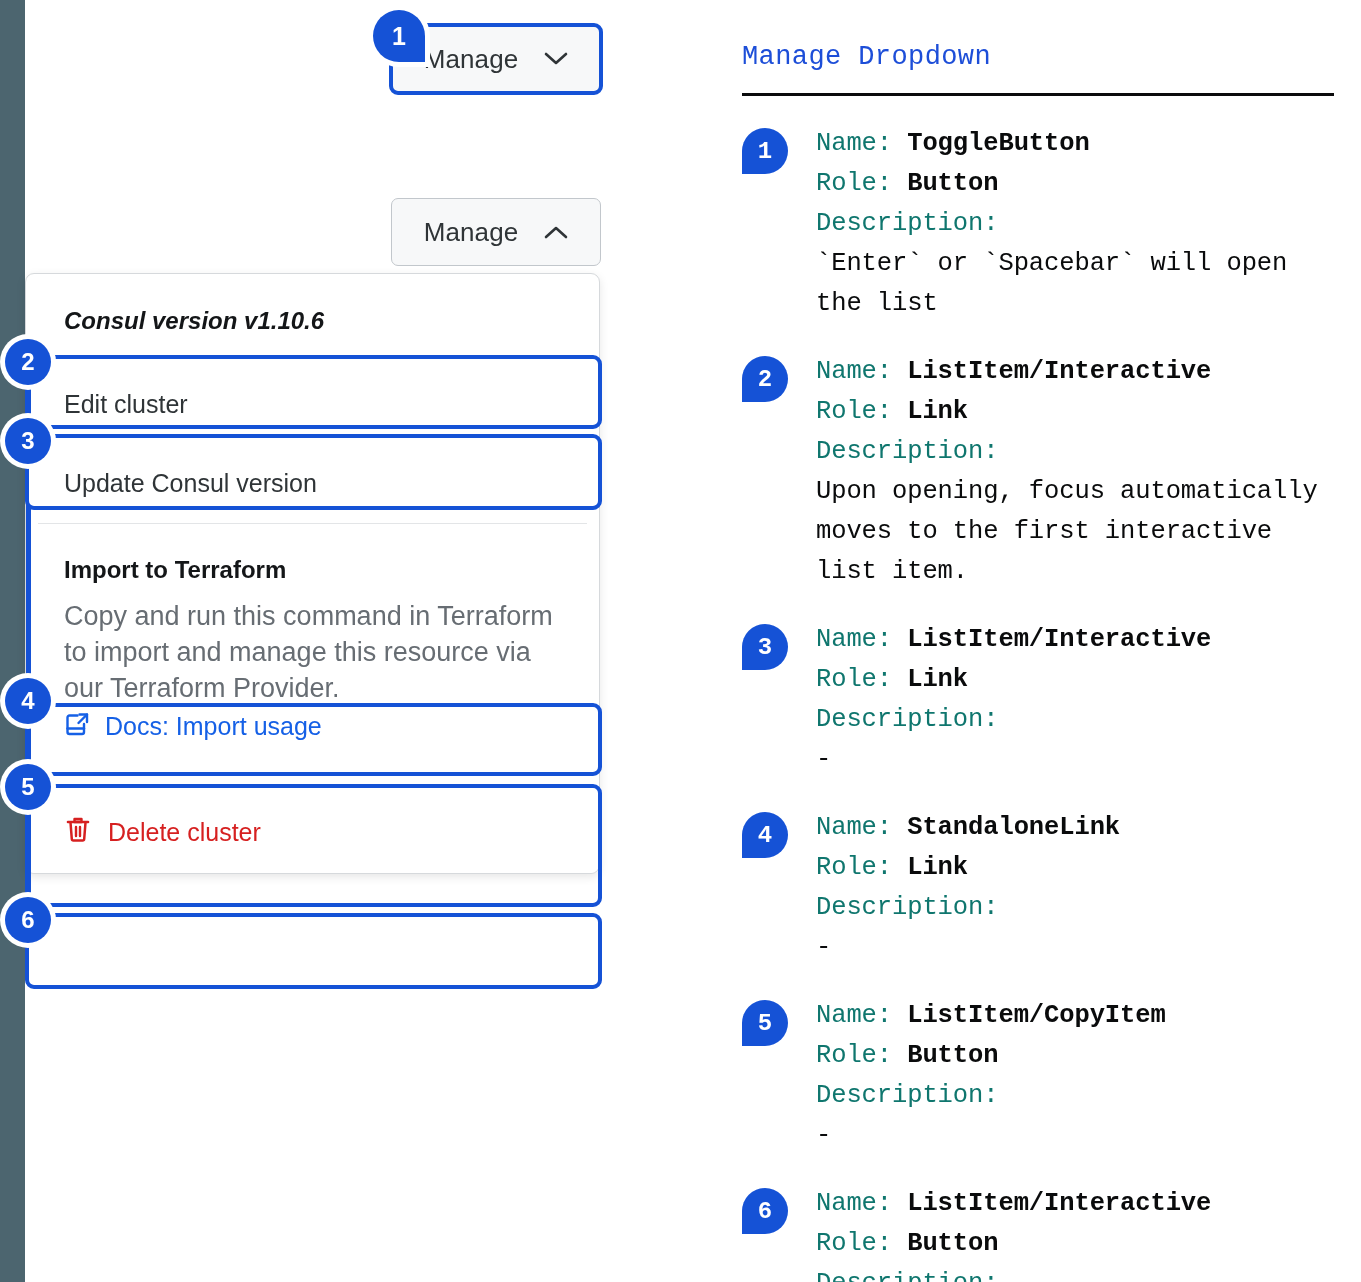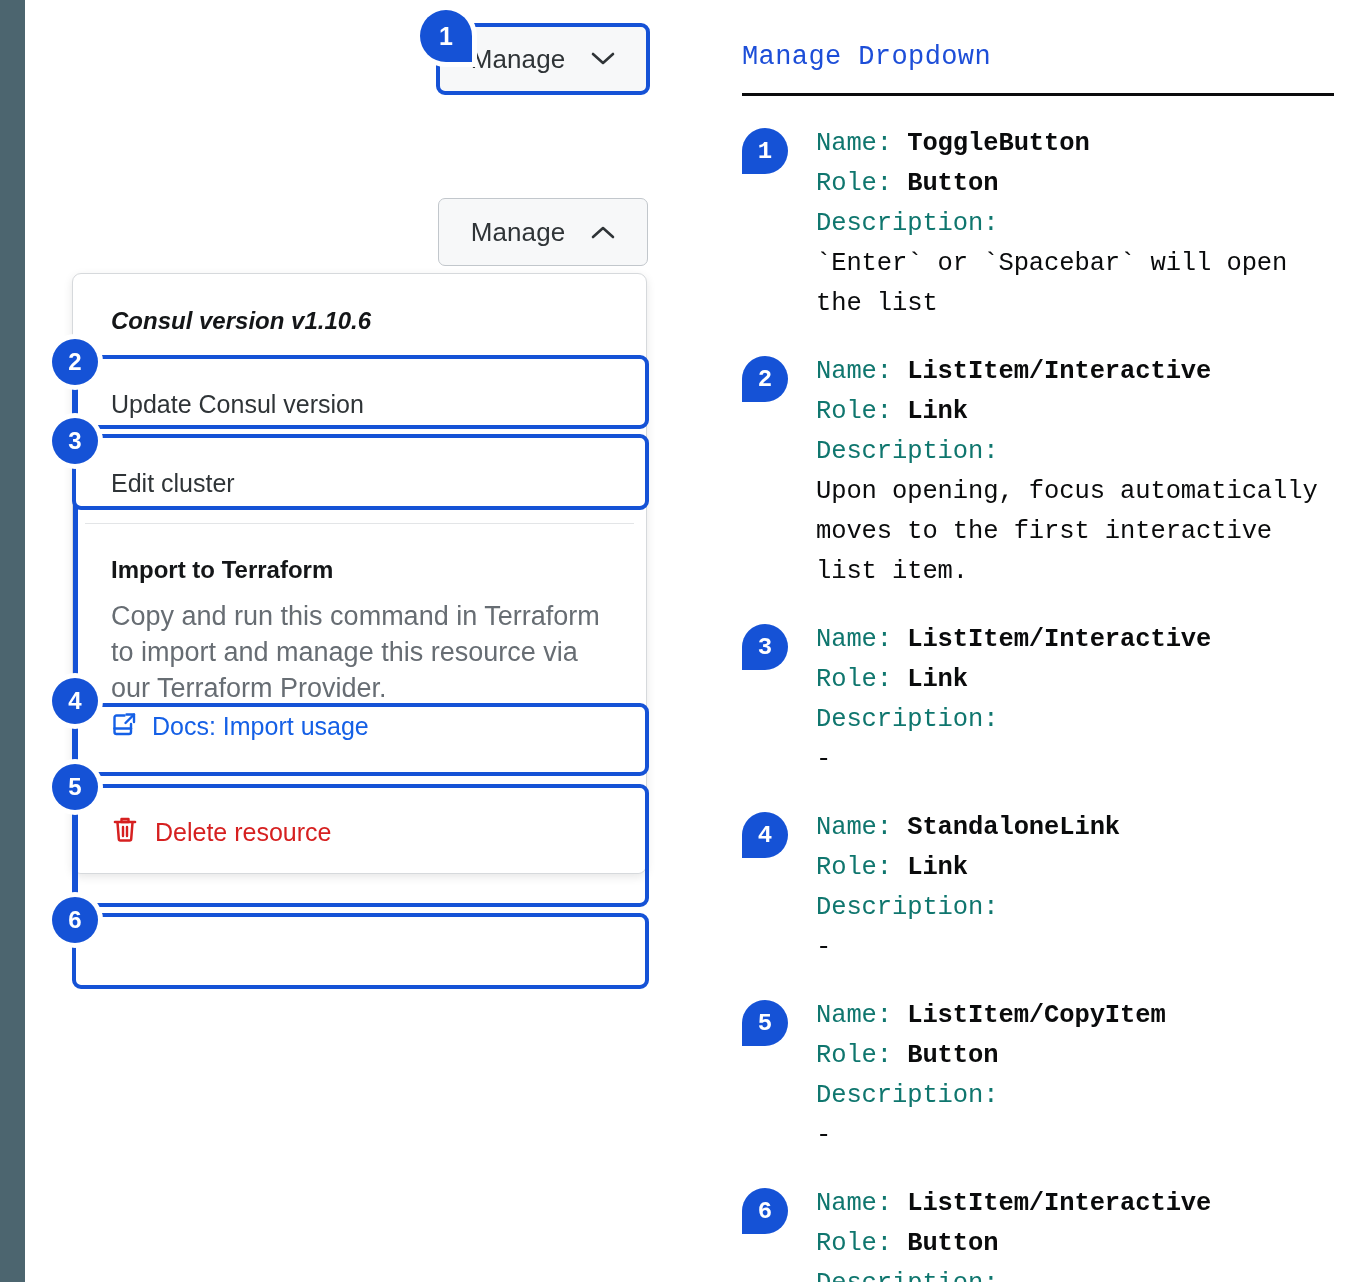--- a/index.html
+++ b/index.html
@@ -21,21 +21,21 @@
 
   
   .rail {
     position: absolute;
     left: 0; top: 0;
     width: 25px; height: 1282px;
     background: #4c656f;
   }
 
   
-  .mock { position: absolute; left: 0; top: 0; width: 700px; height: 1282px; margin-left: 47px; }
+  .mock { position: absolute; left: 0; top: 0; width: 700px; height: 1282px; }
 
   .manage-btn {
     position: absolute;
     width: 210px; height: 68px;
     background: #f7f8f9;
     border: 1px solid #c2c7cc;
     border-radius: 7px;
     display: flex;
     align-items: center;
     justify-content: center;
@@ -263,25 +263,25 @@
             <path d="M2 12 L12 3 L22 12" fill="none" stroke="#2f3437" stroke-width="2.6" stroke-linecap="round" stroke-linejoin="round"></path>
           </svg>
       </span>
     </div>
 
     <div class="panel">
 
       <div class="panel-head">Consul version v1.10.6</div>
 
       <div class="menu-item">
+        <span>Edit cluster</span>
+      </div>
+
+      <div class="menu-item">
         <span>Update Consul version</span>
-      </div>
-
-      <div class="menu-item">
-        <span>Edit cluster</span>
       </div>
 
       <div class="divider"></div>
 
       <div class="tf-block">
         <div class="tf-title">Import to Terraform</div>
         <div class="tf-desc">Copy and run this command in Terraform to import and manage this resource via our Terraform Provider.</div>
       </div>
 
       <div class="docs-link">
@@ -299,21 +299,21 @@
 
       <div class="delete-row">
         <span>
           <svg width="28" height="28" viewBox="0 0 28 28">
             <path d="M4 7 H24" stroke="#d62020" stroke-width="2.6" stroke-linecap="round"></path>
             <path d="M10.5 4 H17.5 v3 H10.5 z" fill="none" stroke="#d62020" stroke-width="2.4" stroke-linejoin="round"></path>
             <path d="M6.5 7.5 L7.8 24 a1.6 1.6 0 0 0 1.6 1.5 H18.6 a1.6 1.6 0 0 0 1.6 -1.5 L21.5 7.5" fill="none" stroke="#d62020" stroke-width="2.5" stroke-linejoin="round"></path>
             <path d="M12 12 V21 M16 12 V21" stroke="#d62020" stroke-width="2.4" stroke-linecap="round"></path>
           </svg>
         </span>
-        <span>Delete resource</span>
+        <span>Delete cluster</span>
       </div>
     </div>
 
     <div class="hl-box" style="left:389px; top:23px;  width:214px; height:72px;"></div>
     <div class="hl-box" style="left:25px;  top:355px; width:577px; height:74px;"></div>
     <div class="hl-box" style="left:25px;  top:434px; width:577px; height:76px;"></div>
     <div class="hl-box" style="left:25px;  top:703px; width:577px; height:73px;"></div>
     <div class="hl-box" style="left:25px;  top:784px; width:577px; height:123px;"></div>
     <div class="hl-box" style="left:25px;  top:913px; width:577px; height:76px;"></div>
 

